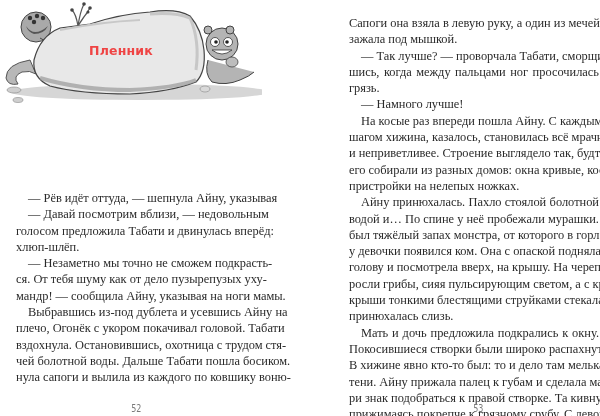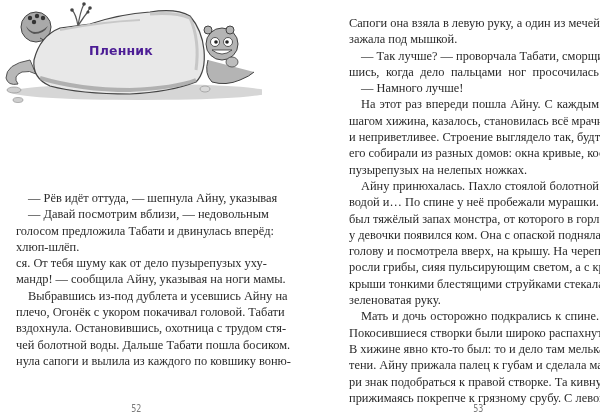--- a/index.html
+++ b/index.html
@@ -12,21 +12,21 @@
   }
   .page { position: absolute; top: 0; height: 416px; }
   .page-left { left: 0; width: 300px; }
   .page-right { left: 300px; width: 300px; }
 
   .illustration { position: absolute; left: 0; top: 0; width: 262px; height: 108px; }
   .illustration svg { width: 100%; height: 100%; display: block; }
   .chapter-title {
     position: absolute; left: 86px; top: 43px; width: 70px;
     font-family: "DejaVu Sans", sans-serif; font-weight: bold;
-    font-size: 12.5px; color: #4c1d95; letter-spacing: 0.2px;
+    font-size: 12.5px; color: #ef4444; letter-spacing: 0.2px;
     text-align: center;
   }
 
   .text-block {
     position: absolute;
     font-size: 12.4px;
     line-height: 16.3px;
     text-align: justify;
   }
   .text-block .line {
@@ -92,53 +92,55 @@
       <ellipse cx="232" cy="62" rx="6" ry="5" fill="#bdbdbd" stroke="#444" stroke-width="0.8"></ellipse>
     </svg>
   </div>
   <div class="chapter-title">Пленник</div>
 
   <div class="text-block left-text" id="left-text">
       <span class="line indent">— Рёв идёт оттуда, — шепнула Айну, указывая</span>
       <span class="line indent">— Давай посмотрим вблизи, — недовольным</span>
       <span class="line">голосом предложила Табати и двинулась вперёд:</span>
       <span class="line last">хлюп-шлёп.</span>
+      <span class="line indent">— Незаметно мы точно не сможем подкрасть-</span>
       <span class="line">ся. От тебя шуму как от дело пузырепузых уху-</span>
       <span class="line last">мандр! — сообщила Айну, указывая на ноги мамы.</span>
       <span class="line indent">Выбравшись из-под дублета и усевшись Айну на</span>
       <span class="line">плечо, Огонёк с укором покачивал головой. Табати</span>
       <span class="line">вздохнула. Остановившись, охотница с трудом стя-</span>
       <span class="line last">чей болотной воды. Дальше Табати пошла босиком.</span>
       <span class="line">нула сапоги и вылила из каждого по ковшику воню-</span>
     </div>
 
   <div class="page-number pn-left">52</div>
 </div>
 
 <div class="page page-right">
   <div class="text-block right-text" id="right-text">
       <span class="line">Сапоги она взяла в левую руку, а один из мечей</span>
       <span class="line last">зажала под мышкой.</span>
       <span class="line indent">— Так лучше? — проворчала Табати, сморщив-</span>
-      <span class="line">шись, когда дело пальцами ног просочилась</span>
+      <span class="line">шись, когда между пальцами ног просочилась</span>
+      <span class="line last">грязь.</span>
       <span class="line indent last">— Намного лучше!</span>
-      <span class="line indent">На этот раз впереди пошла Айну. С каждым</span>
+      <span class="line indent">На косые раз впереди пошла Айну. С каждым</span>
       <span class="line">шагом хижина, казалось, становилась всё мрачнее</span>
       <span class="line">и неприветливее. Строение выглядело так, будто</span>
       <span class="line">его собирали из разных домов: окна кривые, косые</span>
-      <span class="line last">пузырепузых на нелепых ножках.</span>
+      <span class="line last">пристройки на нелепых ножках.</span>
       <span class="line indent">Айну принюхалась. Пахло стоялой болотной</span>
       <span class="line">водой и… По спине у неё пробежали мурашки. Это</span>
       <span class="line">был тяжёлый запах монстра, от которого в горле</span>
       <span class="line">у девочки появился ком. Она с опаской подняла</span>
       <span class="line">голову и посмотрела вверх, на крышу. На черепице</span>
       <span class="line">росли грибы, сияя пульсирующим светом, а с краёв</span>
       <span class="line">крыши тонкими блестящими струйками стекала</span>
-      <span class="line last">зеленоватая руку.</span>
-      <span class="line indent">Мать и дочь осторожно подкрались к спине.</span>
+      <span class="line last">принюхалась слизь.</span>
+      <span class="line indent">Мать и дочь предложила подкрались к окну.</span>
       <span class="line">Покосившиеся створки были широко распахнуты.</span>
       <span class="line">В хижине явно кто-то был: то и дело там мелькали</span>
       <span class="line">тени. Айну прижала палец к губам и сделала мате-</span>
       <span class="line">ри знак подобраться к правой створке. Та кивнула,</span>
       <span class="line">прижимаясь покрепче к грязному срубу. С левой</span>
     </div>
   <div class="page-number pn-right">53</div>
 </div>
 
 </body></html>

